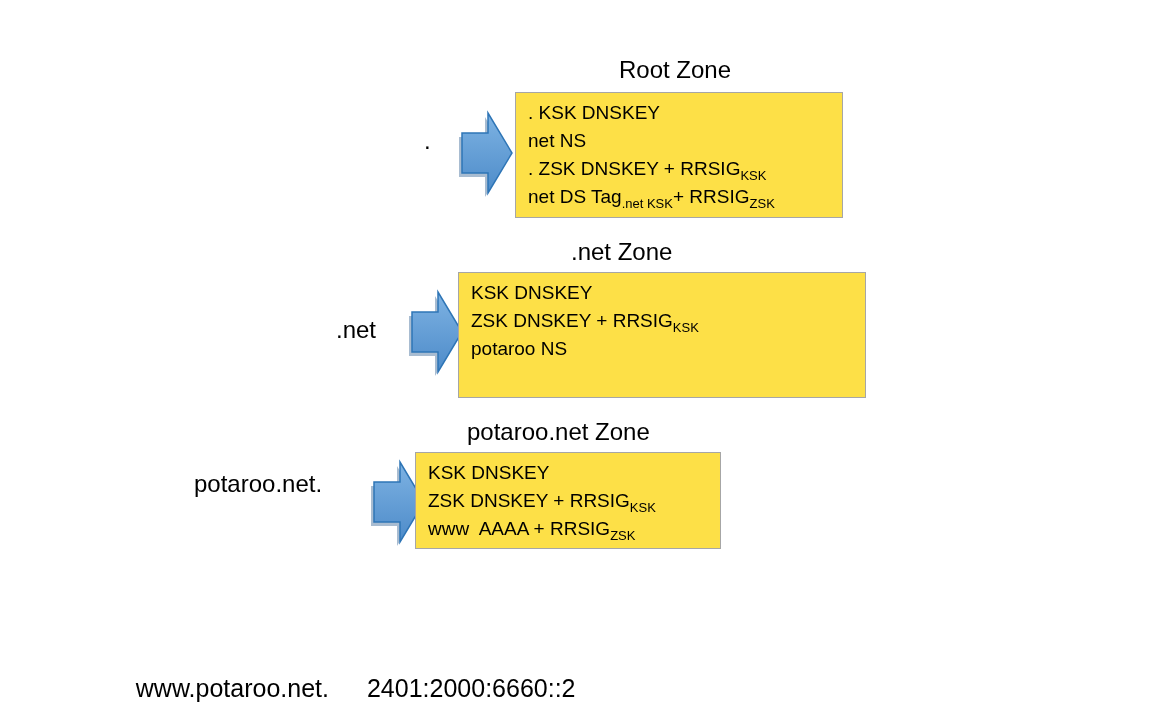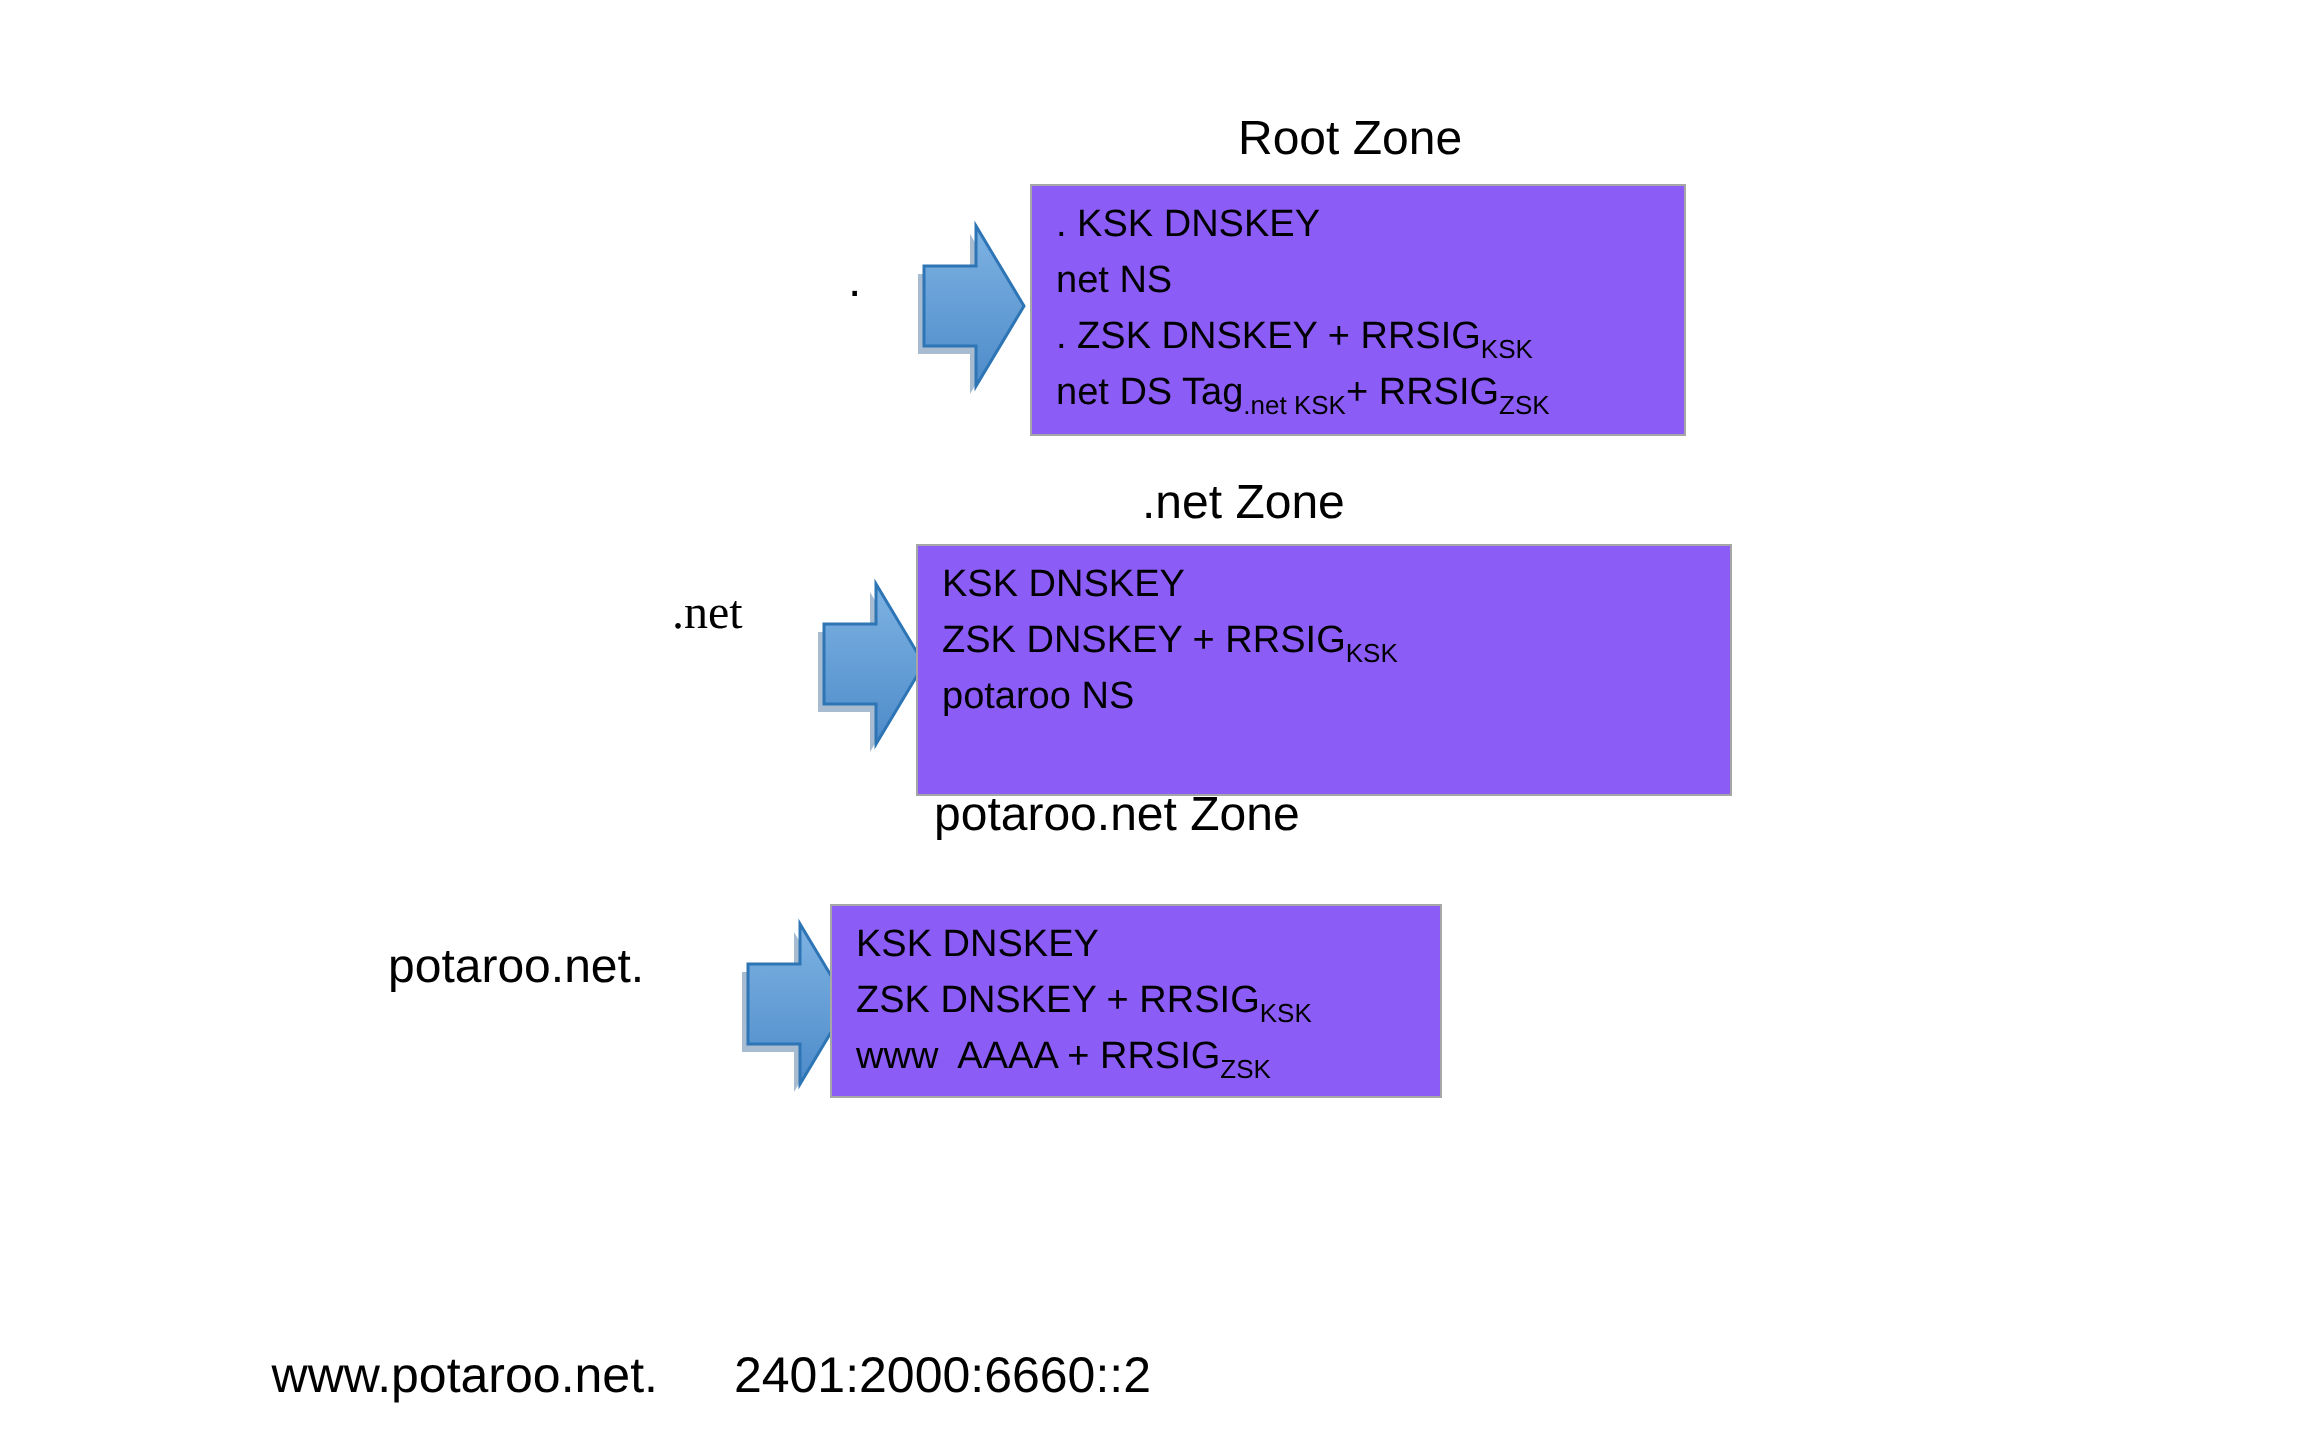--- a/index.html
+++ b/index.html
@@ -26,21 +26,21 @@
     position: absolute;
     font-size: 24px;
     line-height: 30px;
     color: #000;
     white-space: pre;
   }
 
   .zone-box {
     position: absolute;
     border: 1px solid #a6a6a6;
-    background: #8b5cf6;
+    background: #fde047;
     padding: 6px 12px 0 12px;
     overflow: hidden;
   }
 
   .box-line {
     font-size: 19px;
     line-height: 28px;
     white-space: pre;
     color: #000;
   }
@@ -53,26 +53,26 @@
   .arrow { position: absolute; overflow: visible; }
 
   
   .title-0 { left: 619px; top: 56px; }
   .label-0 { left: 424px; top: 126px; }
   .box-0   { left: 515px; top: 92px;  width: 328px; height: 126px; }
   .arrow-0 { left: 458px; top: 110px; }
 
   
   .title-1 { left: 571px; top: 238px; }
-  .label-1 { left: 336px; top: 292px; font-family: Liberation Serif, serif; }
+  .label-1 { left: 336px; top: 315px; }
   .box-1   { left: 458px; top: 272px; width: 408px; height: 126px; }
   .arrow-1 { left: 408px; top: 289px; }
 
   
-  .title-2 { left: 467px; top: 394px; }
+  .title-2 { left: 467px; top: 418px; }
   .label-2 { left: 194px; top: 469px; }
   .box-2   { left: 415px; top: 452px; width: 306px; height: 97px; }
   .arrow-2 { left: 370px; top: 459px; }
 
   .footer {
     position: absolute;
     left: 108px;
     top: 643px;
     font-size: 25px;
     line-height: 30px;

